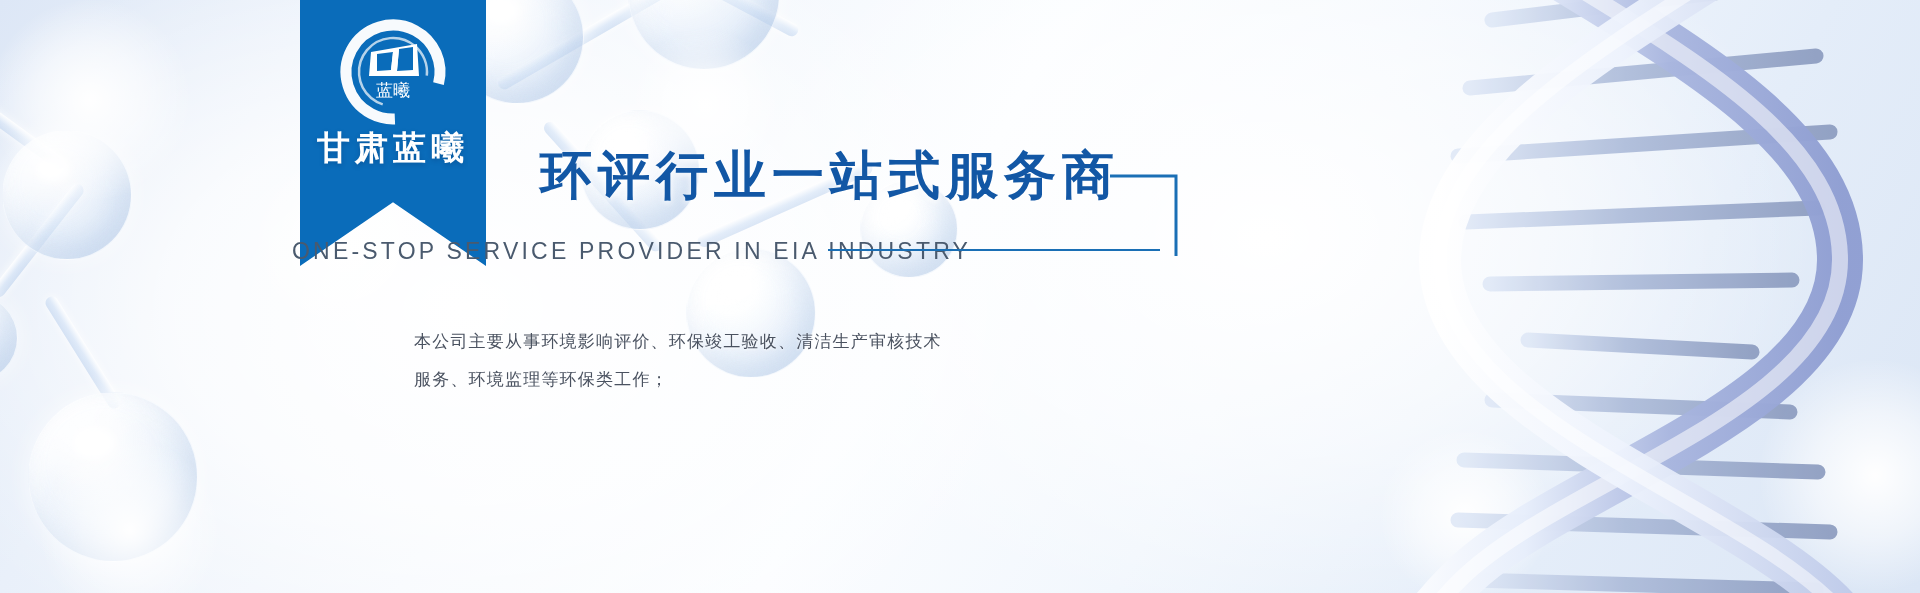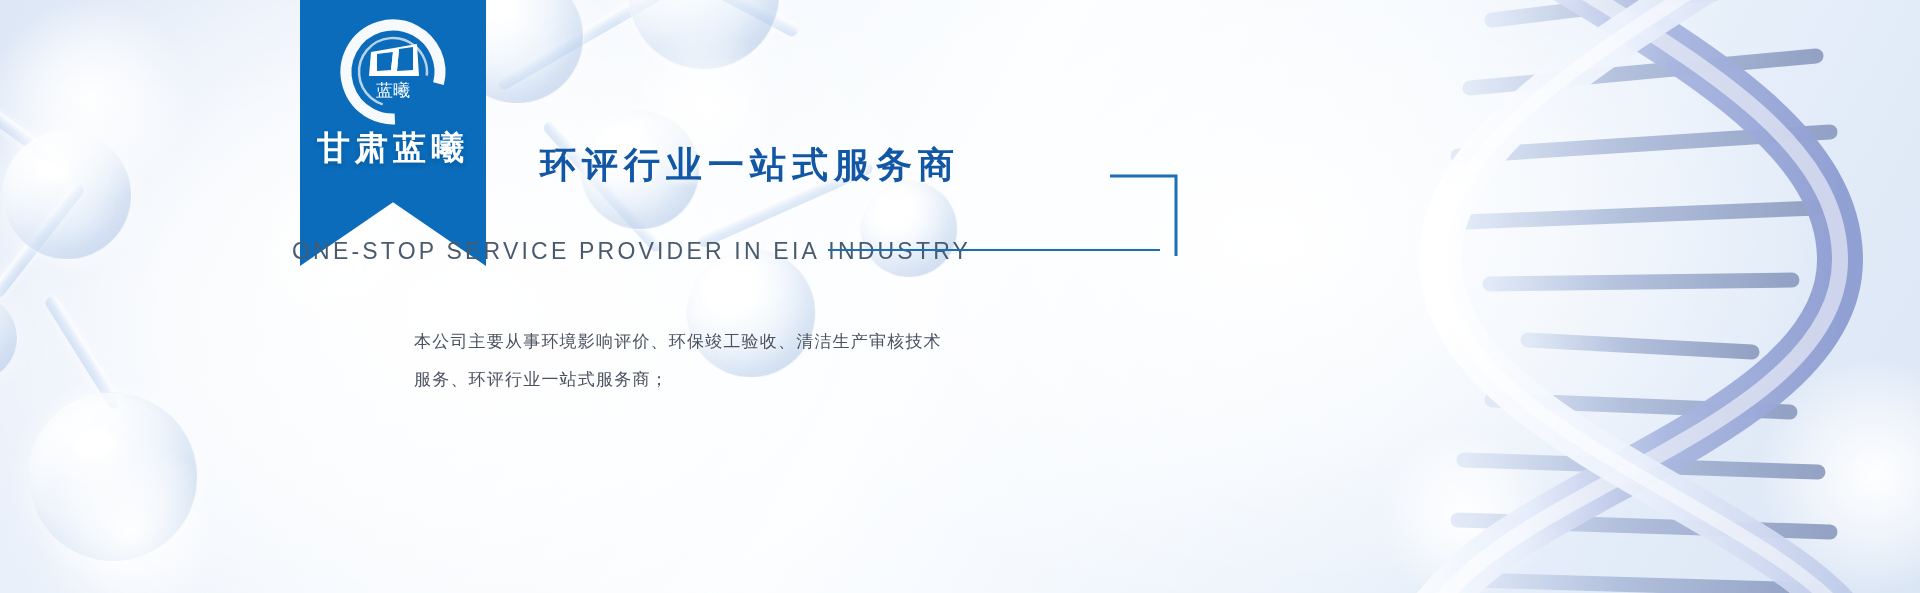--- a/index.html
+++ b/index.html
@@ -61,21 +61,21 @@
   .badge-name{
     position:absolute;left:0;right:0;top:126px;text-align:center;
     color:#ffffff;font-size:33px;letter-spacing:5px;font-weight:bold;
     font-family:"DejaVu Sans","Liberation Sans",sans-serif;
     text-shadow:0 2px 5px rgba(0,40,90,0.28);
   }
 
   
   .headline{
     position:absolute;left:540px;top:141px;
-    font-size:36px;font-weight:bold;letter-spacing:6px;color:#1257a5;
+    font-size:52px;font-weight:bold;letter-spacing:6px;color:#1257a5;
     font-family:"DejaVu Sans","Liberation Sans",sans-serif;
     text-shadow:0 2px 6px rgba(255,255,255,0.95);
     white-space:nowrap;
   }
   .subline{
     position:absolute;left:292px;top:238px;
     font-size:23px;letter-spacing:3.2px;color:#4a5a6e;
     font-family:"Liberation Sans","DejaVu Sans",sans-serif;
     white-space:nowrap;
     text-align:right;
@@ -183,16 +183,16 @@
   <div class="headline">环评行业一站式服务商</div>
 
   <div class="subline">ONE-STOP SERVICE PROVIDER IN EIA INDUSTRY</div>
   <div class="sub-rule"></div>
   <svg class="bracket" viewBox="0 0 70 86">
     <path d="M0 6 H66 V86" fill="none" stroke="#1a6fb5" stroke-width="3"></path>
   </svg>
 
   <div class="body-text">
     <div>本公司主要从事环境影响评价、环保竣工验收、清洁生产审核技术</div>
-    <div>服务、环评行业一站式服务商；</div>
+    <div>服务、环境监理等环保类工作；</div>
   </div>
 
 </div>
 
 </body></html>

